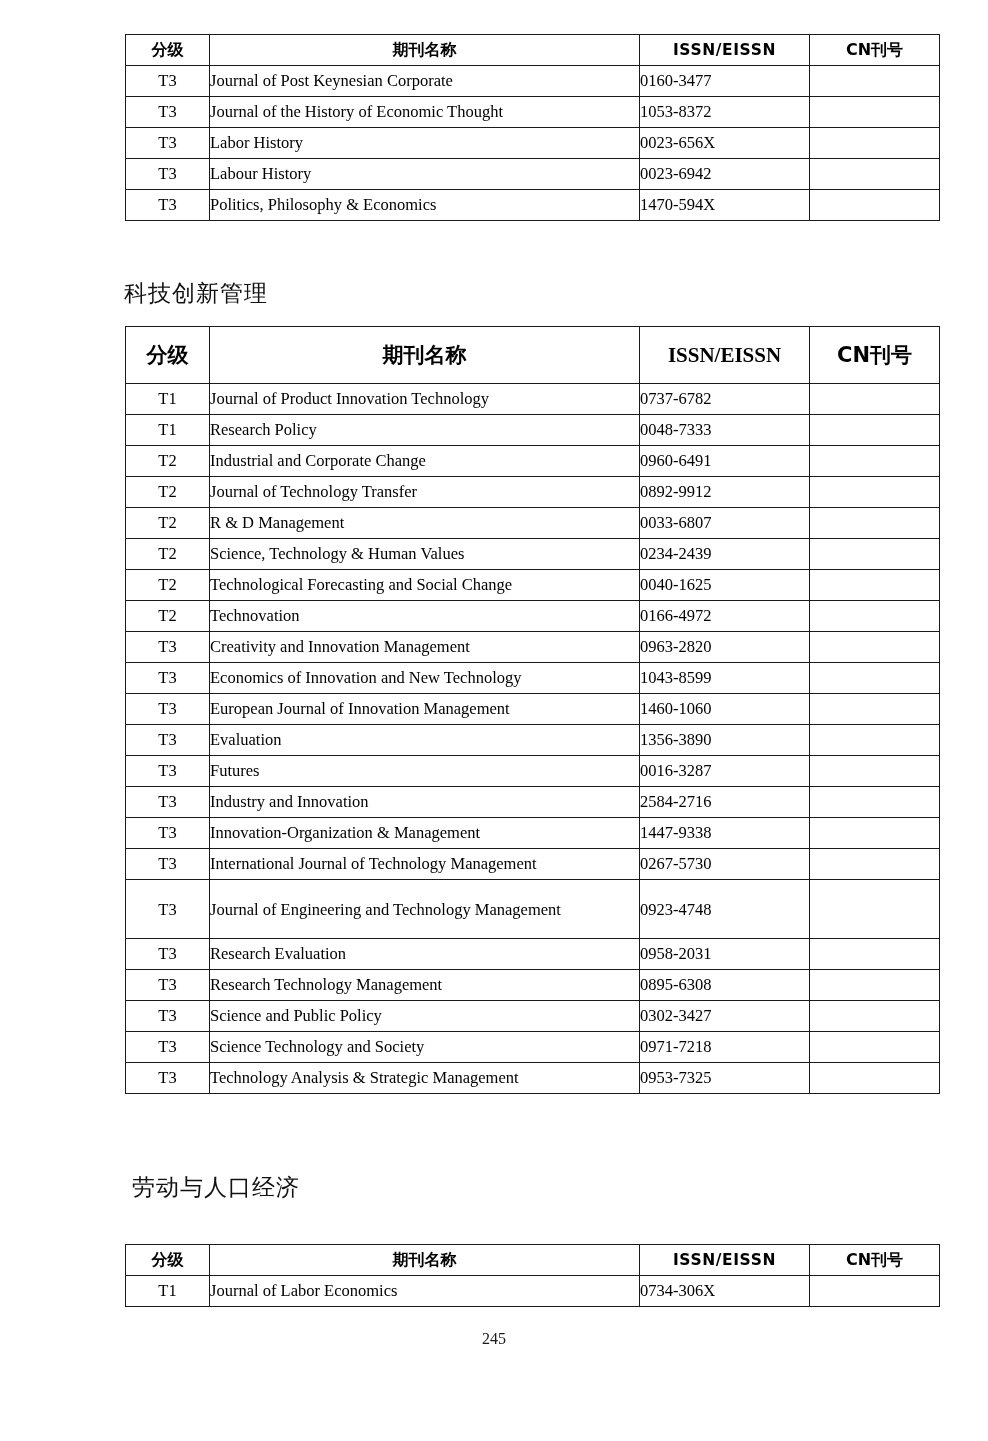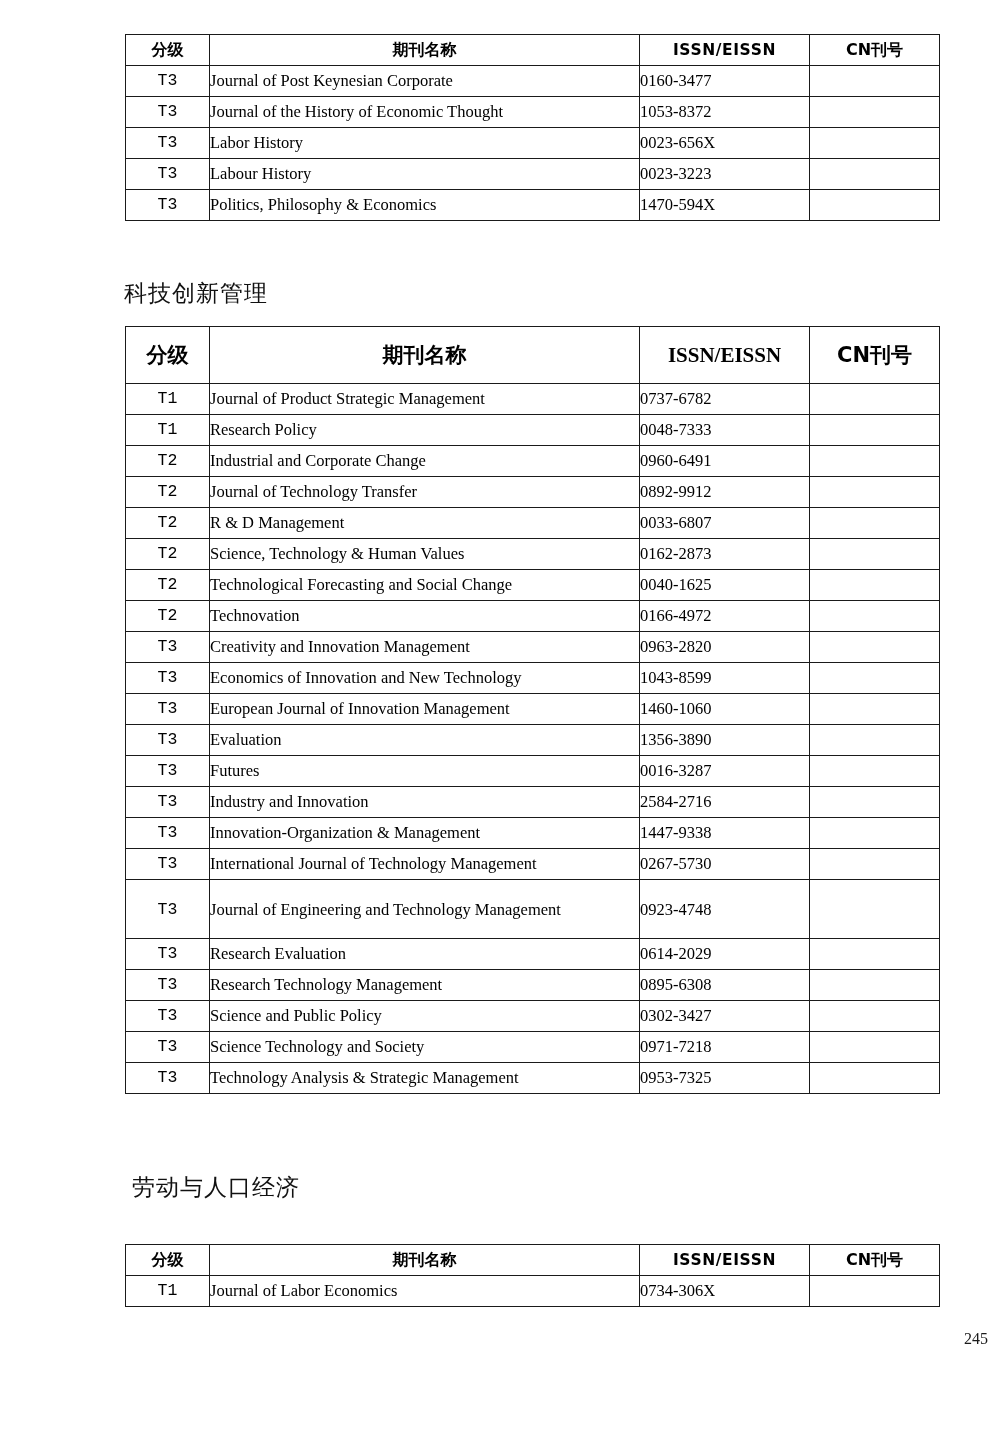--- a/index.html
+++ b/index.html
@@ -75,21 +75,20 @@
     font-weight: 700;
     font-size: 21px;
   }
 
   
   .cell-rank {
     text-align: center;
     font-size: 16.5px;
     height: 30px;
     line-height: 30px;
-    font-family: Liberation Mono, monospace;
   }
   .cell-name {
     text-align: left;
     font-size: 16.5px;
     height: 30px;
     line-height: 30px;
     padding-left: 10px;
   }
   .cell-issn {
     font-size: 16.5px;
@@ -172,21 +171,21 @@
           </tr>
           <tr>
             <td class="cell-rank">T3</td>
             <td class="cell-name">Labor History</td>
             <td class="cell-issn">0023-656X</td>
             <td class="cell-cn"></td>
           </tr>
           <tr>
             <td class="cell-rank">T3</td>
             <td class="cell-name">Labour History</td>
-            <td class="cell-issn">0023-3223</td>
+            <td class="cell-issn">0023-6942</td>
             <td class="cell-cn"></td>
           </tr>
           <tr>
             <td class="cell-rank">T3</td>
             <td class="cell-name">Politics, Philosophy &amp; Economics</td>
             <td class="cell-issn">1470-594X</td>
             <td class="cell-cn"></td>
           </tr>
         </tbody>
     </table>
@@ -206,21 +205,21 @@
         <tr>
           <th class="hdr-serif cjk">分级</th>
           <th class="hdr-serif cjk">期刊名称</th>
           <th class="hdr-serif">ISSN/EISSN</th>
           <th class="hdr-serif cjk">CN刊号</th>
         </tr>
       </thead>
       <tbody id="body-1">
           <tr>
             <td class="cell-rank">T1</td>
-            <td class="cell-name">Journal of Product Strategic Management</td>
+            <td class="cell-name">Journal of Product Innovation Technology</td>
             <td class="cell-issn">0737-6782</td>
             <td class="cell-cn"></td>
           </tr>
           <tr>
             <td class="cell-rank">T1</td>
             <td class="cell-name">Research Policy</td>
             <td class="cell-issn">0048-7333</td>
             <td class="cell-cn"></td>
           </tr>
           <tr>
@@ -237,21 +236,21 @@
           </tr>
           <tr>
             <td class="cell-rank">T2</td>
             <td class="cell-name">R &amp; D Management</td>
             <td class="cell-issn">0033-6807</td>
             <td class="cell-cn"></td>
           </tr>
           <tr>
             <td class="cell-rank">T2</td>
             <td class="cell-name">Science, Technology &amp; Human Values</td>
-            <td class="cell-issn">0162-2873</td>
+            <td class="cell-issn">0234-2439</td>
             <td class="cell-cn"></td>
           </tr>
           <tr>
             <td class="cell-rank">T2</td>
             <td class="cell-name">Technological Forecasting and Social Change</td>
             <td class="cell-issn">0040-1625</td>
             <td class="cell-cn"></td>
           </tr>
           <tr>
             <td class="cell-rank">T2</td>
@@ -309,21 +308,21 @@
           </tr>
           <tr class="tall">
             <td class="cell-rank">T3</td>
             <td class="cell-name">Journal of Engineering and Technology Management</td>
             <td class="cell-issn">0923-4748</td>
             <td class="cell-cn"></td>
           </tr>
           <tr>
             <td class="cell-rank">T3</td>
             <td class="cell-name">Research Evaluation</td>
-            <td class="cell-issn">0614-2029</td>
+            <td class="cell-issn">0958-2031</td>
             <td class="cell-cn"></td>
           </tr>
           <tr>
             <td class="cell-rank">T3</td>
             <td class="cell-name">Research Technology Management</td>
             <td class="cell-issn">0895-6308</td>
             <td class="cell-cn"></td>
           </tr>
           <tr>
             <td class="cell-rank">T3</td>
@@ -369,15 +368,15 @@
           <tr>
             <td class="cell-rank">T1</td>
             <td class="cell-name">Journal of Labor Economics</td>
             <td class="cell-issn">0734-306X</td>
             <td class="cell-cn"></td>
           </tr>
         </tbody>
     </table>
   </div>
 
-  <div class="abs page-number" style="left:0px; top:1330px;text-align:right;">245</div>
+  <div class="abs page-number" style="left:0px; top:1330px;">245</div>
 
 </div>
 
 </body></html>

